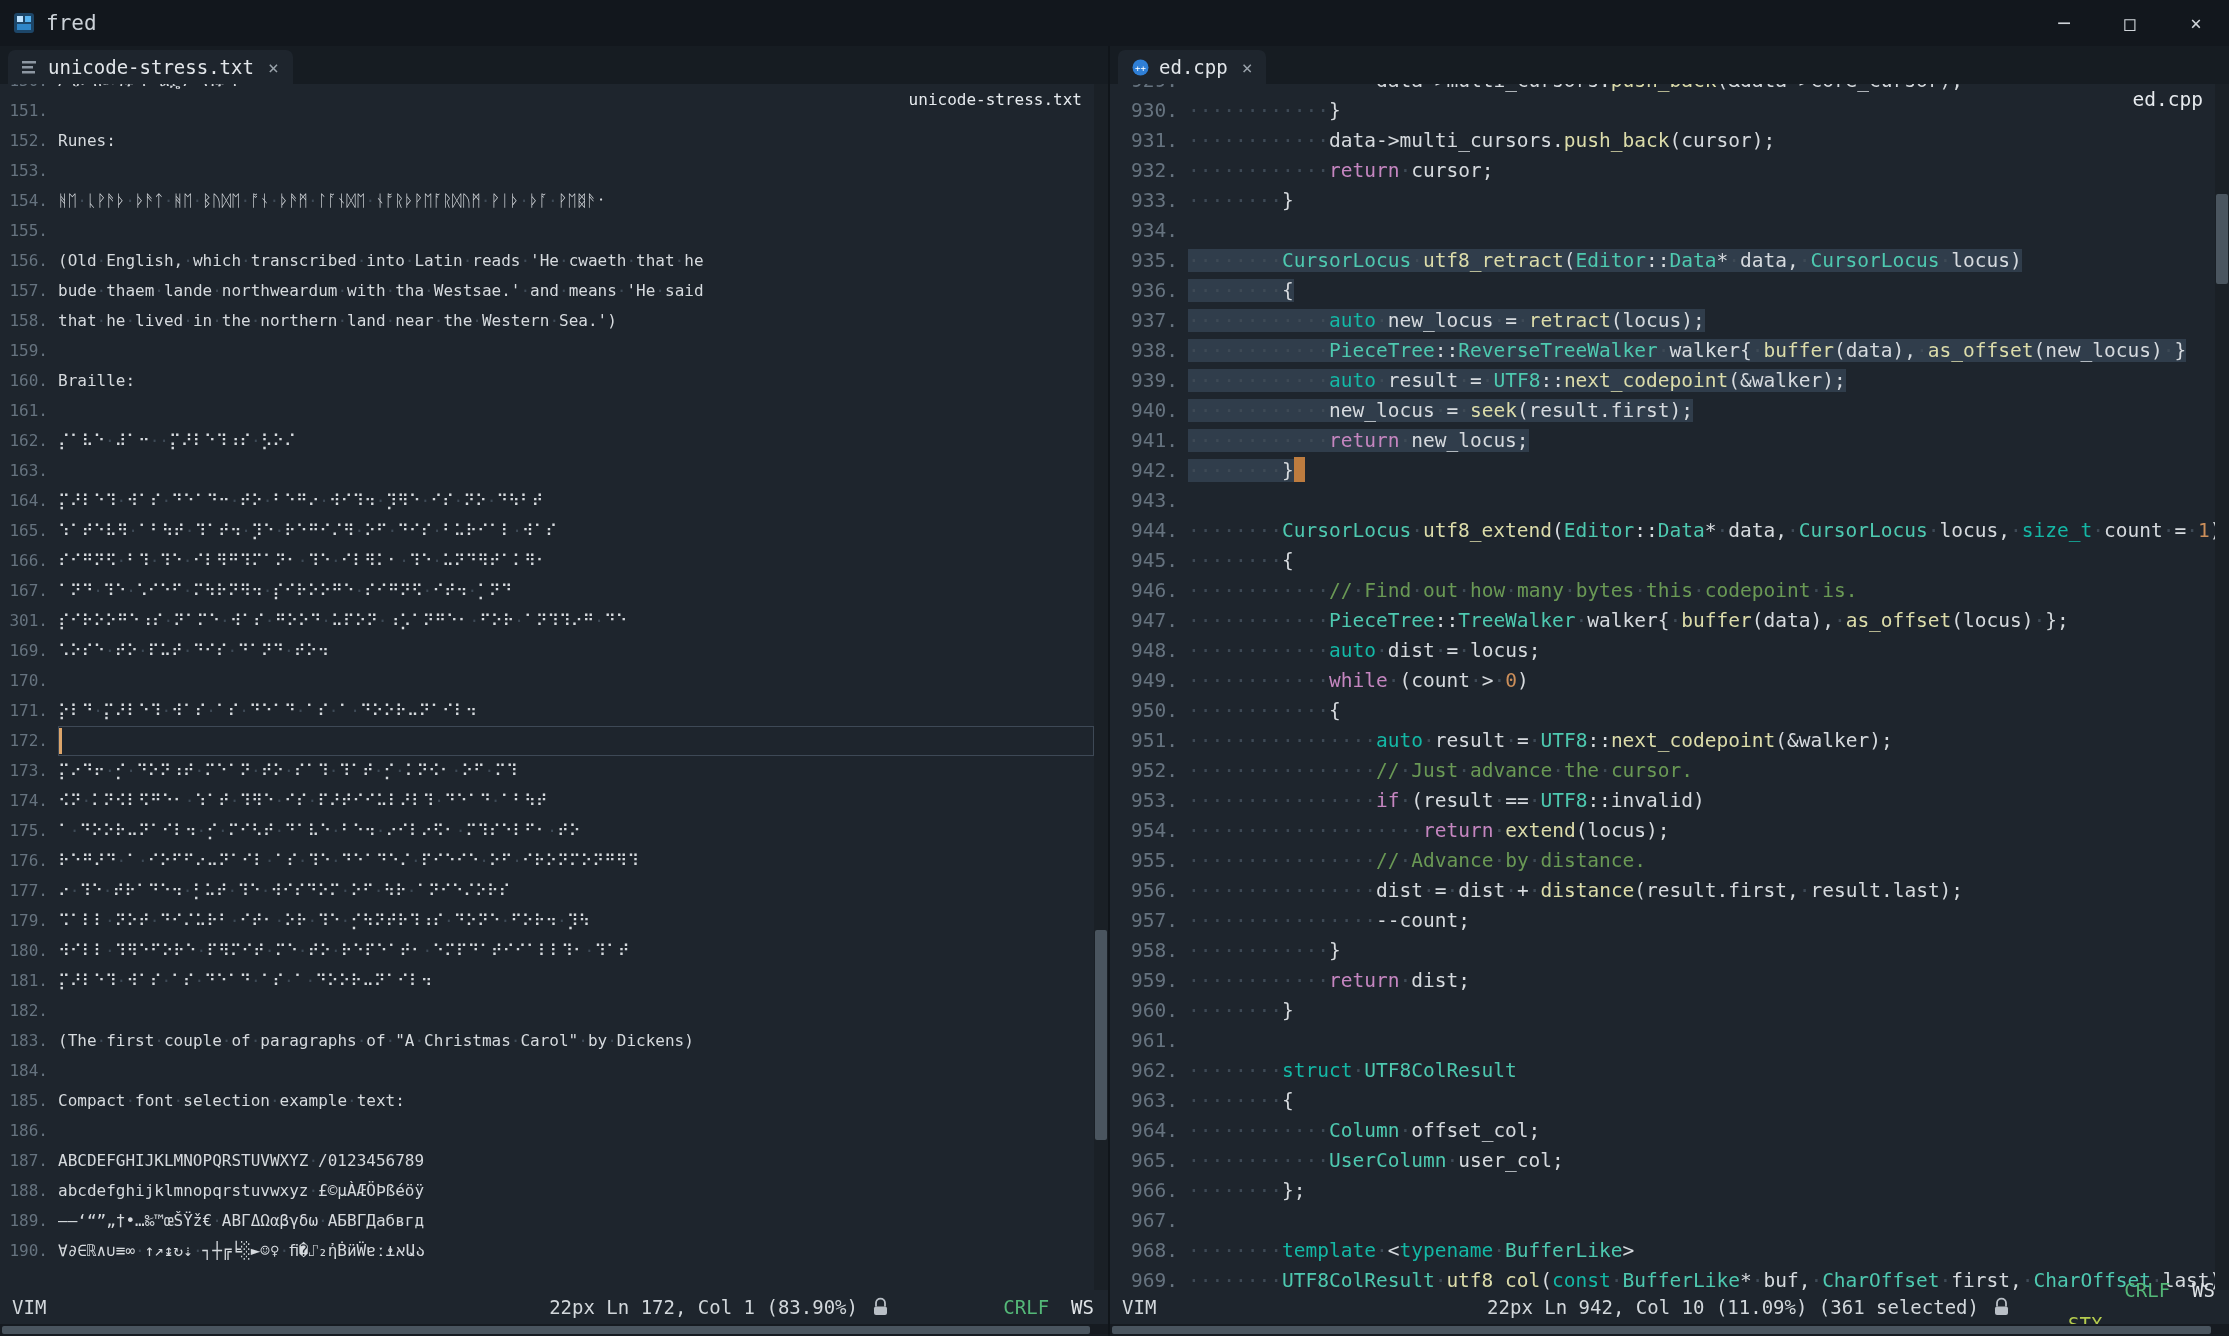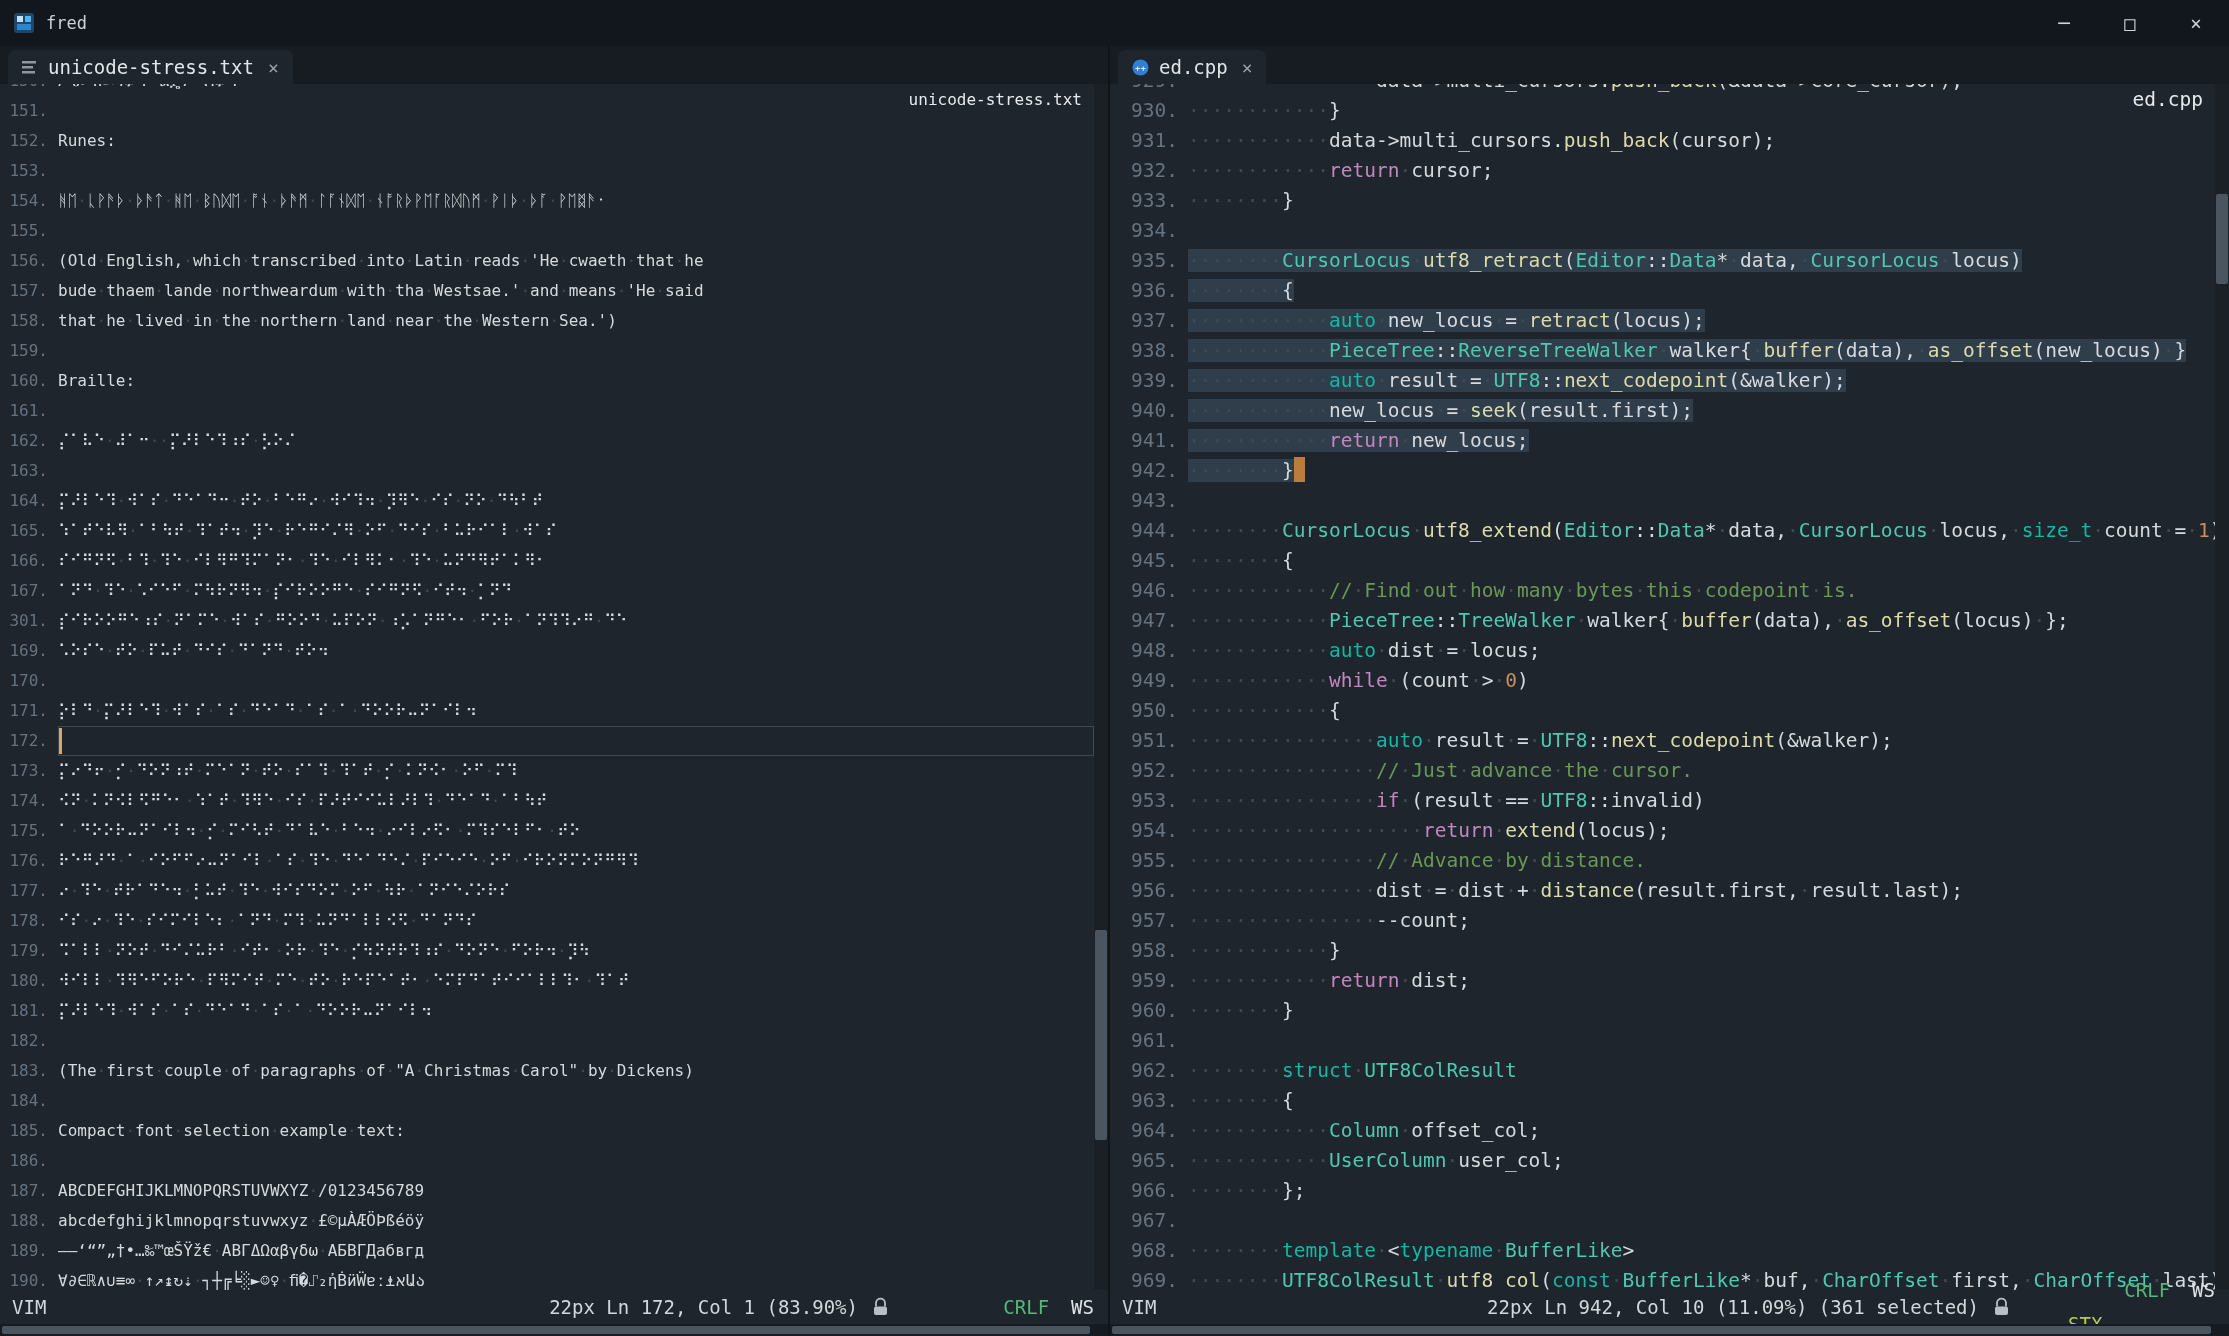--- a/index.html
+++ b/index.html
@@ -6,21 +6,21 @@
   html,body { background:#0b0e12; }
   body {
     width:2229px; height:1336px; overflow:hidden;
     font-family:"DejaVu Sans Mono","DejaVu Sans",monospace;
   }
   .window { width:2229px; height:1336px; display:flex; flex-direction:column; background:#1e252d; }
 
   
   .titlebar { flex:0 0 46px; background:#12171d; display:flex; align-items:center; }
   .app-icon { margin-left:14px; width:20px; height:20px; flex:0 0 20px; }
-  .wtitle { color:#ccd2d8; font-size:17px; margin-left:12px; }
+  .wtitle { color:#ccd2d8; font-size:21px; margin-left:12px; }
   .win-controls { margin-left:auto; display:flex; height:100%; }
   .win-btn { width:66px; display:flex; align-items:center; justify-content:center;
              color:#cfd4d9; font-size:19px; }
 
   
   .main { flex:1; display:flex; min-height:0; }
   .pane { display:flex; flex-direction:column; min-width:0; }
   .pane.left { flex:0 0 1108px; width:1108px;justify-content:space-between; }
   .pane.right { flex:1; border-left:2px solid #10151a; }
 
@@ -129,21 +129,20 @@
             <div class="line"><span class="ln">301.</span><span class="lc"><span><span>⡎⠊⠗⠕⠕⠛⠑⠰⠎<span class="ws">·</span>⠝⠁⠍⠑<span class="ws">·</span>⠺⠁⠎<span class="ws">·</span>⠛⠕⠕⠙<span class="ws">·</span>⠥⠏⠕⠝<span class="ws">·</span>⠰⡡⠁⠝⠛⠑⠂<span class="ws">·</span>⠋⠕⠗<span class="ws">·</span>⠁⠝⠹⠹⠔⠛<span class="ws">·</span>⠙⠑</span></span></span></div>
             <div class="line"><span class="ln">169.</span><span class="lc"><span><span>⠡⠕⠎⠑<span class="ws">·</span>⠞⠕<span class="ws">·</span>⠏⠥⠞<span class="ws">·</span>⠙⠊⠎<span class="ws">·</span>⠙⠁⠝⠙<span class="ws">·</span>⠞⠕⠲</span></span></span></div>
             <div class="line"><span class="ln">170.</span><span class="lc"><span></span></span></div>
             <div class="line"><span class="ln">171.</span><span class="lc"><span><span>⡕⠇⠙<span class="ws">·</span>⡍⠜⠇⠑⠹<span class="ws">·</span>⠺⠁⠎<span class="ws">·</span>⠁⠎<span class="ws">·</span>⠙⠑⠁⠙<span class="ws">·</span>⠁⠎<span class="ws">·</span>⠁<span class="ws">·</span>⠙⠕⠕⠗⠤⠝⠁⠊⠇⠲</span></span></span></div>
             <div class="line"><span class="ln">172.</span><span class="lc cur"><span></span><span class="caret"></span></span></div>
             <div class="line"><span class="ln">173.</span><span class="lc"><span><span>⡍⠔⠙⠖<span class="ws">·</span>⡊<span class="ws">·</span>⠙⠕⠝⠰⠞<span class="ws">·</span>⠍⠑⠁⠝<span class="ws">·</span>⠞⠕<span class="ws">·</span>⠎⠁⠹<span class="ws">·</span>⠹⠁⠞<span class="ws">·</span>⡊<span class="ws">·</span>⠅⠝⠪⠂<span class="ws">·</span>⠕⠋<span class="ws">·</span>⠍⠹</span></span></span></div>
             <div class="line"><span class="ln">174.</span><span class="lc"><span><span>⠪⠝<span class="ws">·</span>⠅⠝⠪⠇⠫⠛⠑⠂<span class="ws">·</span>⠱⠁⠞<span class="ws">·</span>⠹⠻⠑<span class="ws">·</span>⠊⠎<span class="ws">·</span>⠏⠜⠞⠊⠊⠥⠇⠜⠇⠹<span class="ws">·</span>⠙⠑⠁⠙<span class="ws">·</span>⠁⠃⠳⠞</span></span></span></div>
             <div class="line"><span class="ln">175.</span><span class="lc"><span><span>⠁<span class="ws">·</span>⠙⠕⠕⠗⠤⠝⠁⠊⠇⠲<span class="ws">·</span>⡊<span class="ws">·</span>⠍⠊⠣⠞<span class="ws">·</span>⠙⠁⠧⠑<span class="ws">·</span>⠃⠑⠲<span class="ws">·</span>⠔⠊⠇⠔⠫⠂<span class="ws">·</span>⠍⠹⠎⠑⠇⠋⠂<span class="ws">·</span>⠞⠕</span></span></span></div>
             <div class="line"><span class="ln">176.</span><span class="lc"><span><span>⠗⠑⠛⠜⠙<span class="ws">·</span>⠁<span class="ws">·</span>⠊⠕⠋⠋⠔⠤⠝⠁⠊⠇<span class="ws">·</span>⠁⠎<span class="ws">·</span>⠹⠑<span class="ws">·</span>⠙⠑⠁⠙⠑⠌<span class="ws">·</span>⠏⠊⠑⠊⠑<span class="ws">·</span>⠕⠋<span class="ws">·</span>⠊⠗⠕⠝⠍⠕⠝⠛⠻⠹</span></span></span></div>
             <div class="line"><span class="ln">177.</span><span class="lc"><span><span>⠔<span class="ws">·</span>⠹⠑<span class="ws">·</span>⠞⠗⠁⠙⠑⠲<span class="ws">·</span>⡃⠥⠞<span class="ws">·</span>⠹⠑<span class="ws">·</span>⠺⠊⠎⠙⠕⠍<span class="ws">·</span>⠕⠋<span class="ws">·</span>⠳⠗<span class="ws">·</span>⠁⠝⠊⠑⠌⠕⠗⠎</span></span></span></div>
-            <div class="line"><span class="ln">178.</span><span class="lc"><span><span>⠊⠎<span class="ws">·</span>⠔<span class="ws">·</span>⠹⠑<span class="ws">·</span>⠎⠊⠍⠊⠇⠑⠆<span class="ws">·</span>⠁⠝⠙<span class="ws">·</span>⠍⠹<span class="ws">·</span>⠥⠝⠙⠁⠇⠇⠪⠫<span class="ws">·</span>⠙⠁⠝⠙⠎</span></span></span></div>
             <div class="line"><span class="ln">179.</span><span class="lc"><span><span>⠩⠁⠇⠇<span class="ws">·</span>⠝⠕⠞<span class="ws">·</span>⠙⠊⠌⠥⠗⠃<span class="ws">·</span>⠊⠞⠂<span class="ws">·</span>⠕⠗<span class="ws">·</span>⠹⠑<span class="ws">·</span>⡊⠳⠝⠞⠗⠹⠰⠎<span class="ws">·</span>⠙⠕⠝⠑<span class="ws">·</span>⠋⠕⠗⠲<span class="ws">·</span>⡹⠳</span></span></span></div>
             <div class="line"><span class="ln">180.</span><span class="lc"><span><span>⠺⠊⠇⠇<span class="ws">·</span>⠹⠻⠑⠋⠕⠗⠑<span class="ws">·</span>⠏⠻⠍⠊⠞<span class="ws">·</span>⠍⠑<span class="ws">·</span>⠞⠕<span class="ws">·</span>⠗⠑⠏⠑⠁⠞⠂<span class="ws">·</span>⠑⠍⠏⠙⠁⠞⠊⠊⠁⠇⠇⠹⠂<span class="ws">·</span>⠹⠁⠞</span></span></span></div>
             <div class="line"><span class="ln">181.</span><span class="lc"><span><span>⡍⠜⠇⠑⠹<span class="ws">·</span>⠺⠁⠎<span class="ws">·</span>⠁⠎<span class="ws">·</span>⠙⠑⠁⠙<span class="ws">·</span>⠁⠎<span class="ws">·</span>⠁<span class="ws">·</span>⠙⠕⠕⠗⠤⠝⠁⠊⠇⠲</span></span></span></div>
             <div class="line"><span class="ln">182.</span><span class="lc"><span></span></span></div>
             <div class="line"><span class="ln">183.</span><span class="lc"><span><span>(The<span class="ws">·</span>first<span class="ws">·</span>couple<span class="ws">·</span>of<span class="ws">·</span>paragraphs<span class="ws">·</span>of<span class="ws">·</span>"A<span class="ws">·</span>Christmas<span class="ws">·</span>Carol"<span class="ws">·</span>by<span class="ws">·</span>Dickens)</span></span></span></div>
             <div class="line"><span class="ln">184.</span><span class="lc"><span></span></span></div>
             <div class="line"><span class="ln">185.</span><span class="lc"><span><span>Compact<span class="ws">·</span>font<span class="ws">·</span>selection<span class="ws">·</span>example<span class="ws">·</span>text:</span></span></span></div>
             <div class="line"><span class="ln">186.</span><span class="lc"><span></span></span></div>
             <div class="line"><span class="ln">187.</span><span class="lc"><span><span>ABCDEFGHIJKLMNOPQRSTUVWXYZ<span class="ws">·</span>/0123456789</span></span></span></div>
             <div class="line"><span class="ln">188.</span><span class="lc"><span><span>abcdefghijklmnopqrstuvwxyz<span class="ws">·</span>£©µÀÆÖÞßéöÿ</span></span></span></div>

